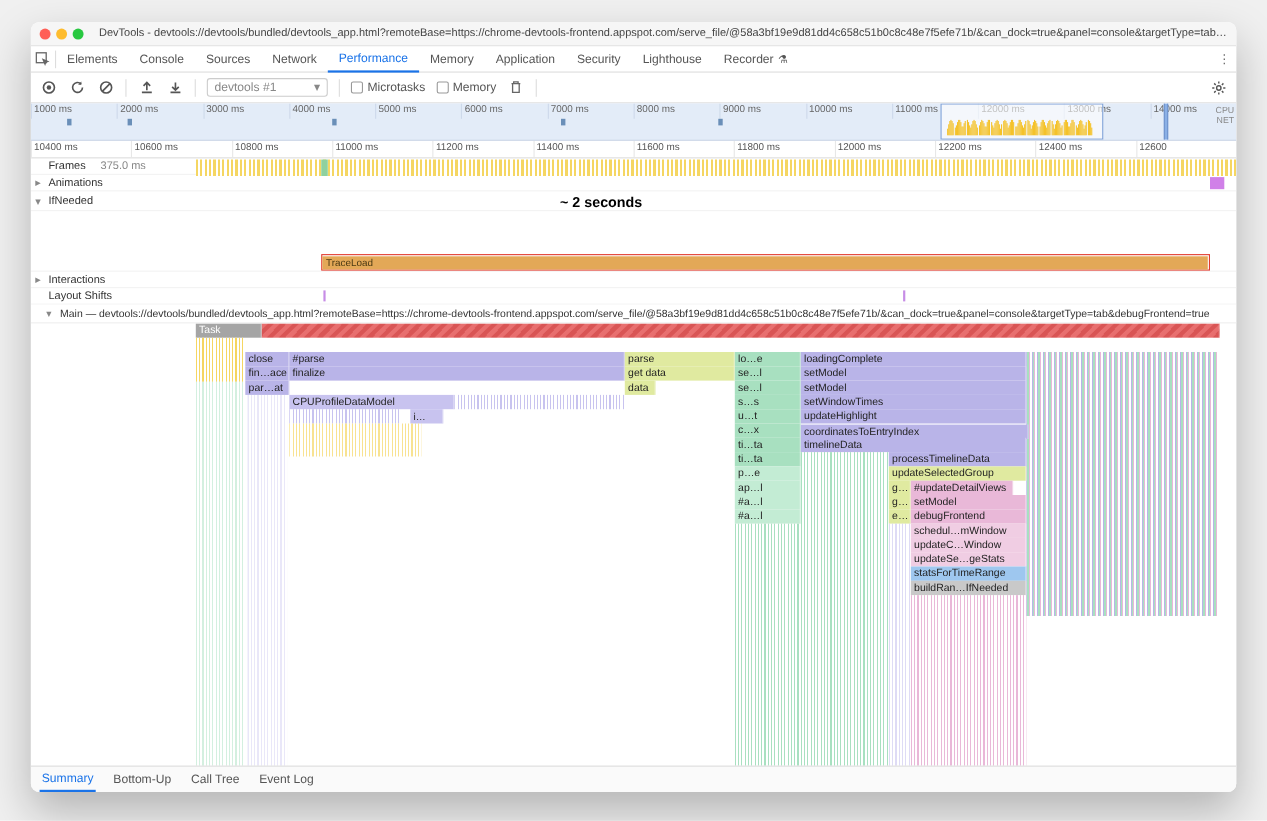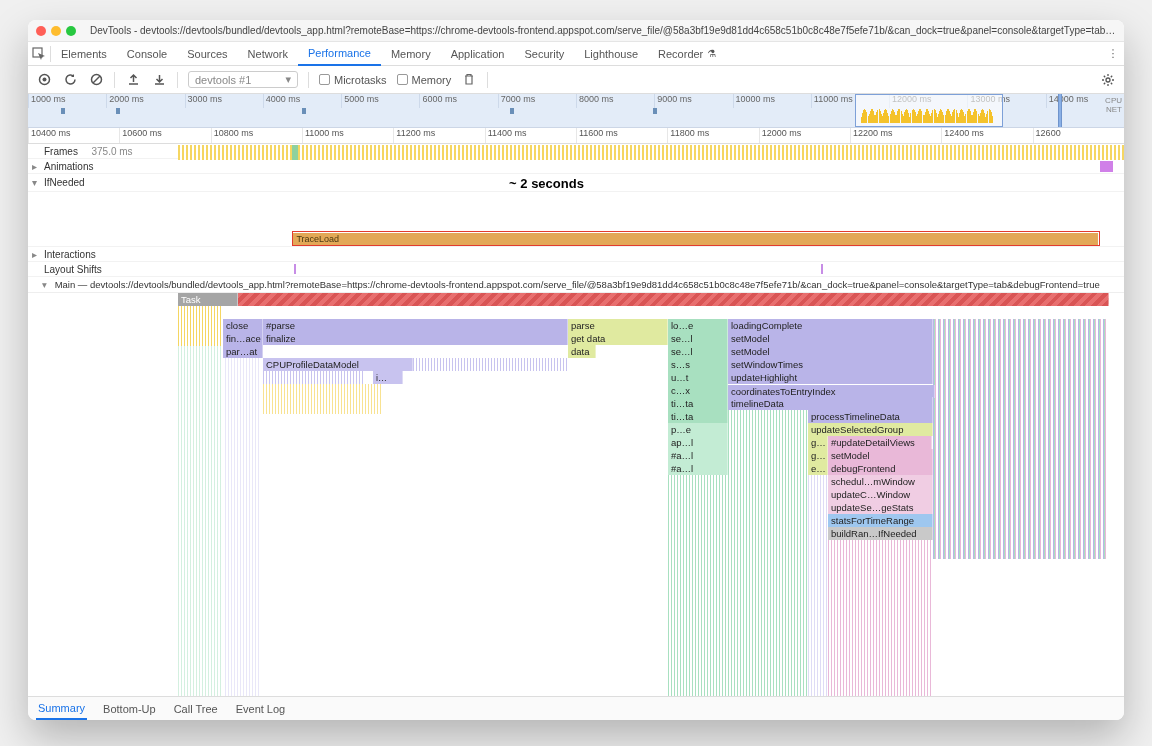--- a/index.html
+++ b/index.html
@@ -449,21 +449,21 @@
 
       <div class="fbar c-mint" style="left:640px;top:117px;width:60px">ti…ta</div>
       <div class="vstripes mint" style="left:700px;top:117px;width:80px;height:320px"></div>
       <div class="fbar c-lav" style="left:780px;top:117px;width:125px">processTimelineData</div>
 
       <div class="fbar c-mint2" style="left:640px;top:130px;width:60px">p…e</div>
       <div class="fbar c-lime" style="left:780px;top:130px;width:125px">updateSelectedGroup</div>
 
       <div class="fbar c-mint2" style="left:640px;top:143px;width:60px">ap…l</div>
       <div class="fbar c-lime" style="left:780px;top:143px;width:20px">g…</div>
-      <div class="fbar c-pink" style="left:800px;top:143px;width:104px">#updateDetailViews</div>
+      <div class="fbar c-pink" style="left:800px;top:143px;width:93px">#updateDetailViews</div>
 
       <div class="fbar c-mint2" style="left:640px;top:156px;width:60px">#a…l</div>
       <div class="fbar c-lime" style="left:780px;top:156px;width:20px">g…</div>
       <div class="fbar c-pink" style="left:800px;top:156px;width:105px">setModel</div>
 
       <div class="fbar c-mint2" style="left:640px;top:169px;width:60px">#a…l</div>
       <div class="fbar c-lime" style="left:780px;top:169px;width:20px">e…</div>
       <div class="fbar c-pink" style="left:800px;top:169px;width:105px">debugFrontend</div>
 
       <div class="vstripes mint" style="left:640px;top:182px;width:60px;height:248px"></div>

